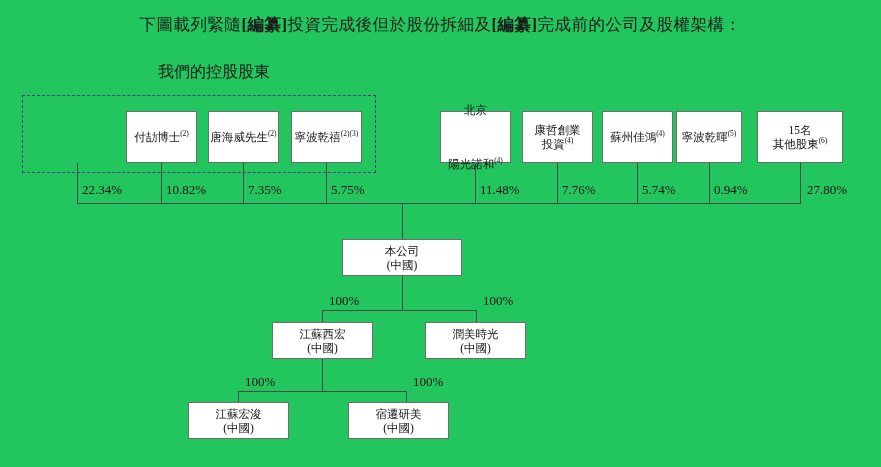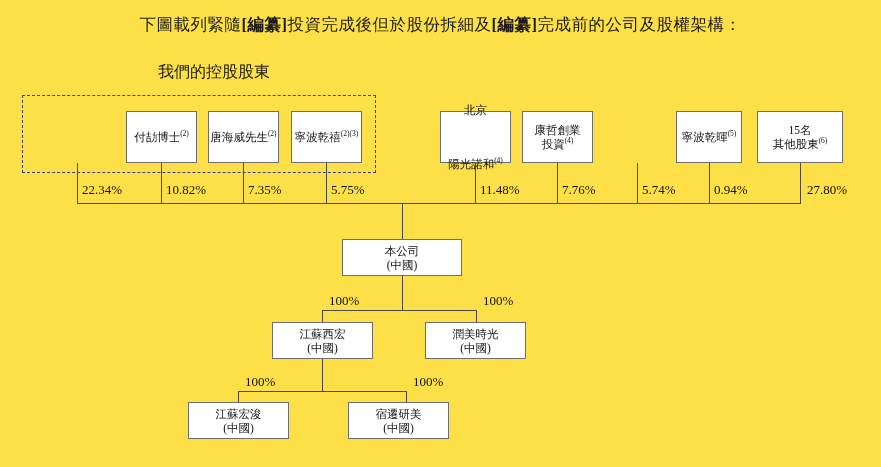--- a/index.html
+++ b/index.html
@@ -4,21 +4,21 @@
 <style>
   html, body {
     margin: 0;
     padding: 0;
     background: #ffffff;
   }
   #page {
     position: relative;
     width: 881px;
     height: 467px;
-    background: #fde047;
+    background: #22c55e;
     font-family: "Liberation Serif", "DejaVu Serif", serif;
     color: #1a1a1a;
     overflow: hidden;
   }
 
   
   .caption {
     position: absolute;
     left: 0;
     top: 14px;
@@ -125,20 +125,23 @@
   <div class="node" style="left:440px; top:111px; width:71px; height:52px;gap:40px;">
     <div class="l1">北京</div>
     <div class="l2"><span>陽光諾和</span><sup>(4)</sup></div>
   </div>
 
   <div class="node" style="left:522px; top:111px; width:71px; height:52px;">
     <div class="l1">康哲創業</div>
     <div class="l2"><span>投資</span><sup>(4)</sup></div>
   </div>
 
+  <div class="node" style="left:602px; top:111px; width:71px; height:52px;">
+    <div class="l1"><span>蘇州佳鴻</span><sup>(4)</sup></div>
+  </div>
 
   <div class="node" style="left:676px; top:111px; width:66px; height:52px;">
     <div class="l1"><span>寧波乾暉</span><sup>(5)</sup></div>
   </div>
 
   <div class="node" style="left:757px; top:111px; width:86px; height:52px;">
     <div class="l1">15名</div>
     <div class="l2"><span>其他股東</span><sup>(6)</sup></div>
   </div>
 

